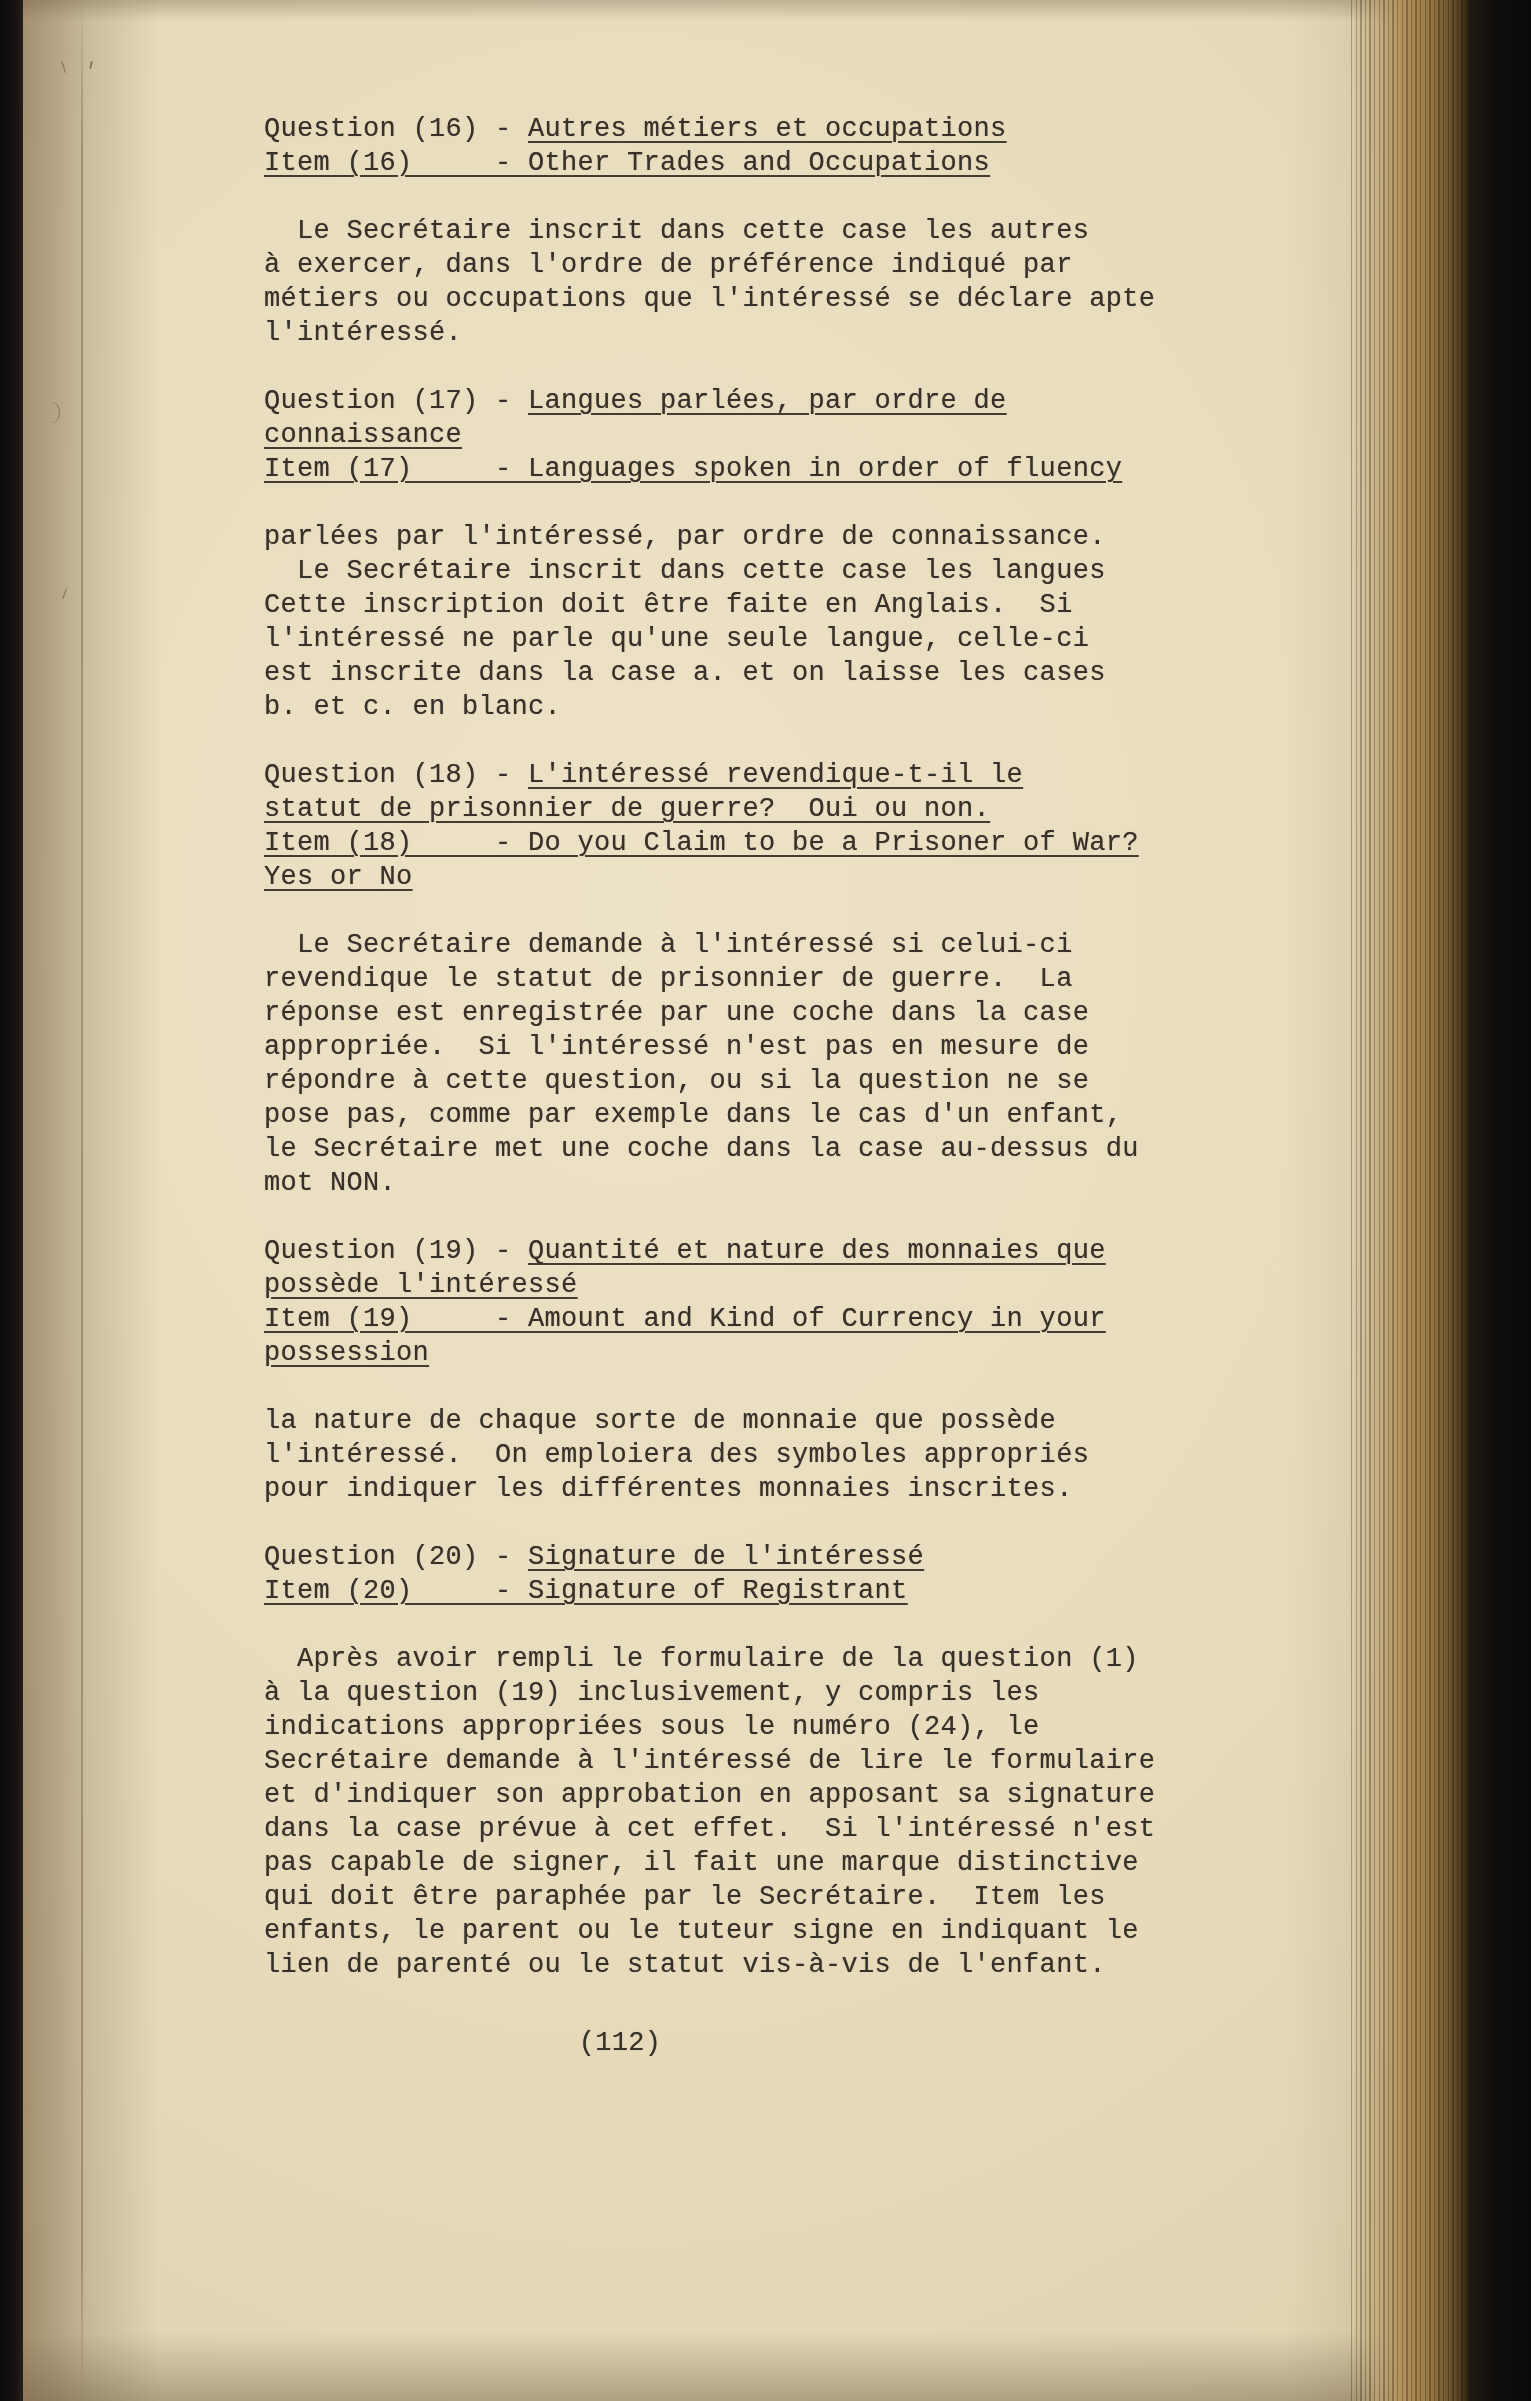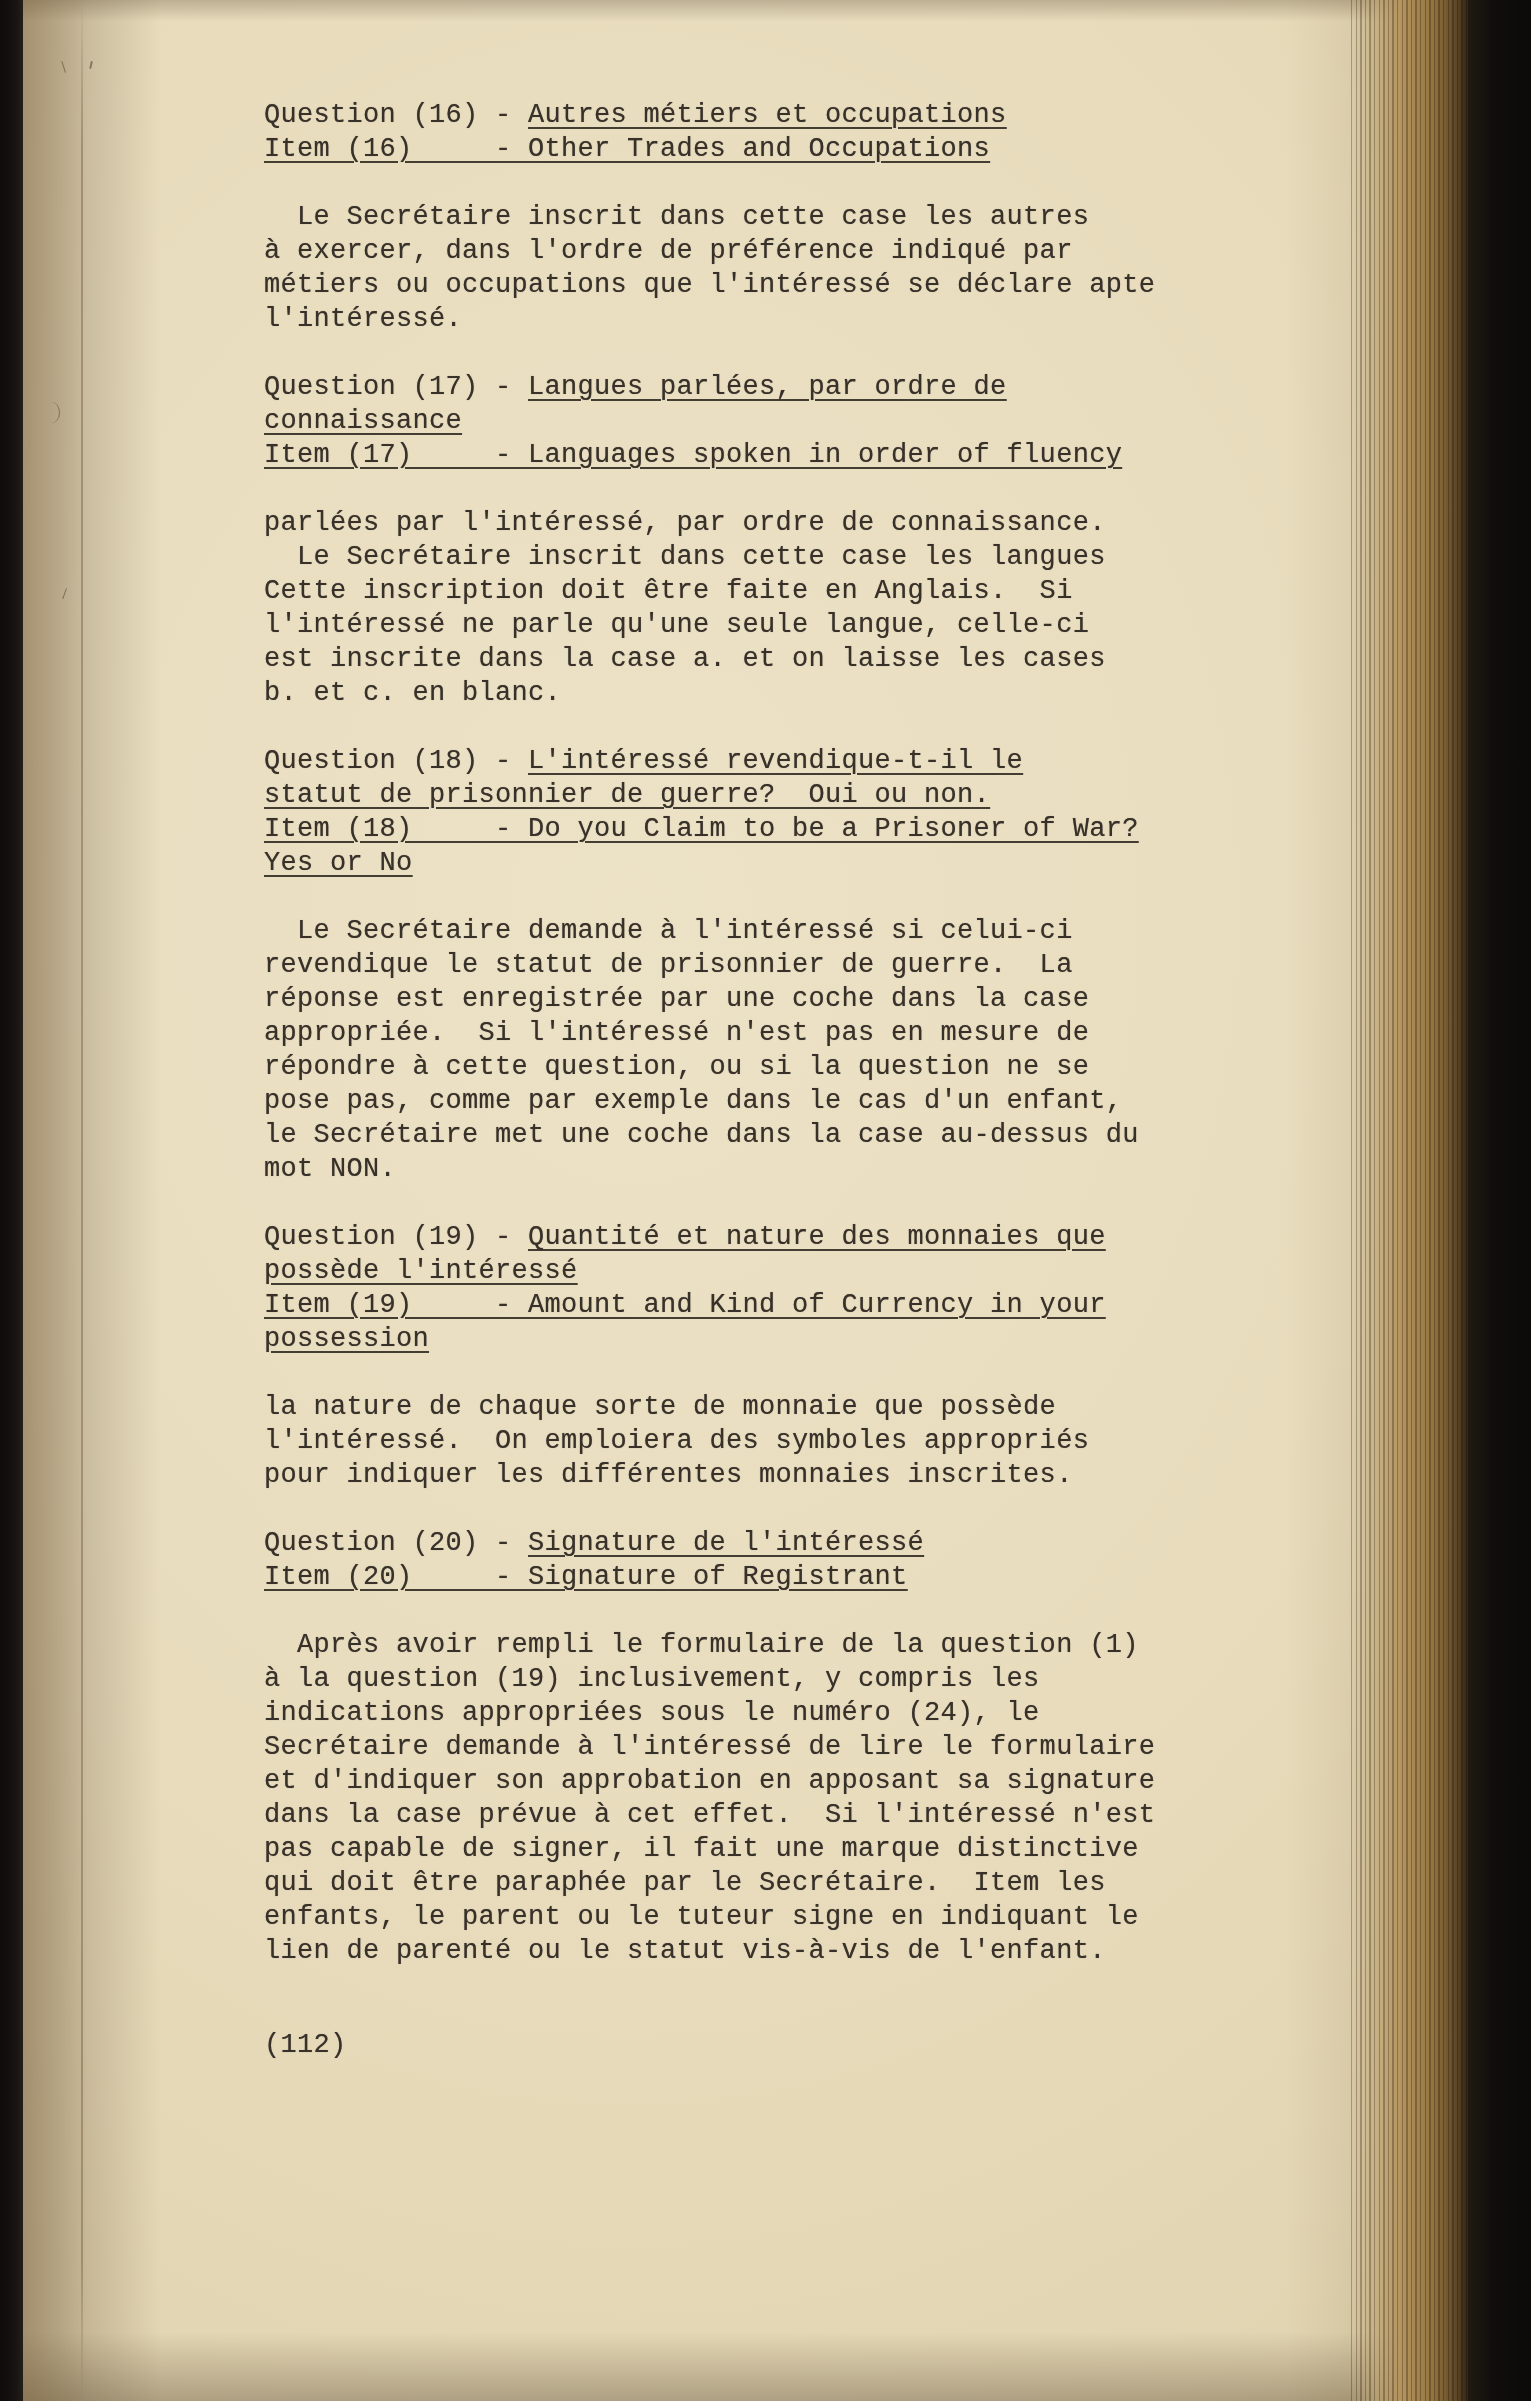--- a/index.html
+++ b/index.html
@@ -71,39 +71,39 @@
   .a2 { left: 90px; top: 61px; width: 2.3px; height: 8.4px;
         background: #4a3e30; border-radius: 1.5px; transform: rotate(12deg); }
   .a3 { left: 51px; top: 402px; width: 7.7px; height: 21.4px;
         border-right: 1.5px solid #4a3e30;
         border-radius: 0 100% 100% 0 / 0 50% 50% 0; }
   .a4 { left: 64px; top: 589px; width: 5.4px; height: 10.7px;
         border-left: 1.5px solid #4a3e30; transform: rotate(20deg); }
 
   
   .content {
-    position: absolute; left: 264px; top: 98px; width: 980px;
+    position: absolute; left: 264px; top: 112px; width: 980px;
     color: #38312a;
     font-size: 27px;
     line-height: 34px;
     letter-spacing: 0.3px;
     text-shadow: 0 0 0.8px rgba(56,47,38,.55);
   }
   .block { margin: 0 0 34px 0; }
   .hline, .pline { white-space: pre; }
   .u {
     text-decoration: underline;
     text-decoration-thickness: 1.7px;
     text-underline-offset: 4.6px;
     text-decoration-color: rgba(56,49,40,.85);
   }
   .page-num {
     width: 712px;
-    text-align: left;
-    margin-top: 60px;
+    text-align: center;
+    margin-top: 44px;
   }
 </style>
 </head>
 <body>
 
 <div class="scan">
   <div class="page">
     <div class="gutter"></div>
     <div class="crease"></div>
   </div>

